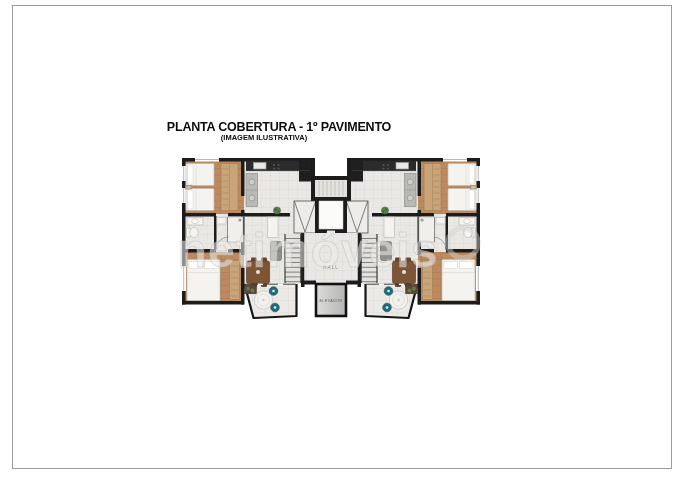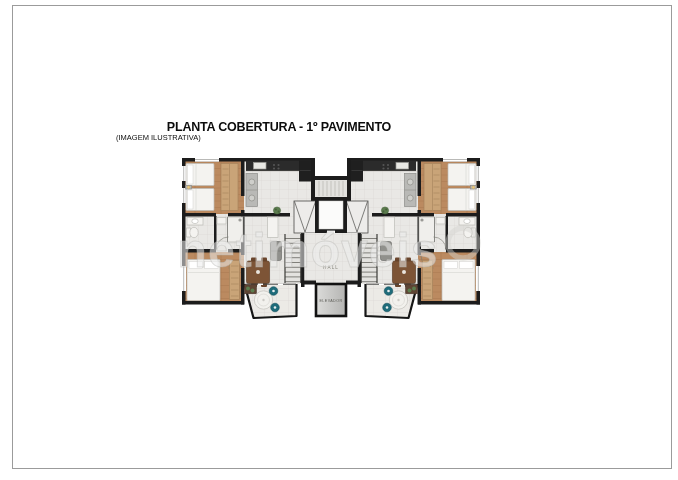--- a/index.html
+++ b/index.html
@@ -8,22 +8,22 @@
     --counter:#2b2b2b; --table-wood:#7d5436; --chair-teal:#1e6b7a;
     --fixture:#f4f3f0; --wardrobe:#c9a478; --plant:#5c7d4e;
     --watermark:#ececec; --border:#9b9b9b; --ink:#0c0c0c;
   }
   .canvas{position:relative;width:678px;height:480px;background:#ffffff;overflow:hidden;
           font-family:"Liberation Sans",sans-serif;}
   .frame{position:absolute;left:12px;top:5px;width:660px;height:464px;
          border:1px solid var(--border);box-sizing:border-box;}
   .title{position:absolute;left:116px;top:120px;width:326px;text-align:center;
          font-size:12.5px;font-weight:bold;letter-spacing:-0.2px;color:var(--ink);white-space:nowrap;}
-  .subtitle{position:absolute;left:116px;top:133px;width:326px;text-align:left;
-         font-size:7.5px;font-weight:normal;color:var(--ink);}
+  .subtitle{position:absolute;left:101px;top:133px;width:326px;text-align:center;
+         font-size:7.5px;font-weight:bold;color:var(--ink);}
   svg{position:absolute;left:0;top:0;}
   
   .wall{fill:var(--wall);}
   .tilefill{fill:url(#pt);}
   .woodfill{fill:url(#pw);}
   .balcfill{fill:url(#pb);}
   .tile-bg{fill:var(--tile);}
   .balc-bg{fill:var(--balcony-tile);}
   .wood-bg{fill:var(--wood);}
   .tile-ln{stroke:#d8d7d3;stroke-width:0.7;fill:none;}

